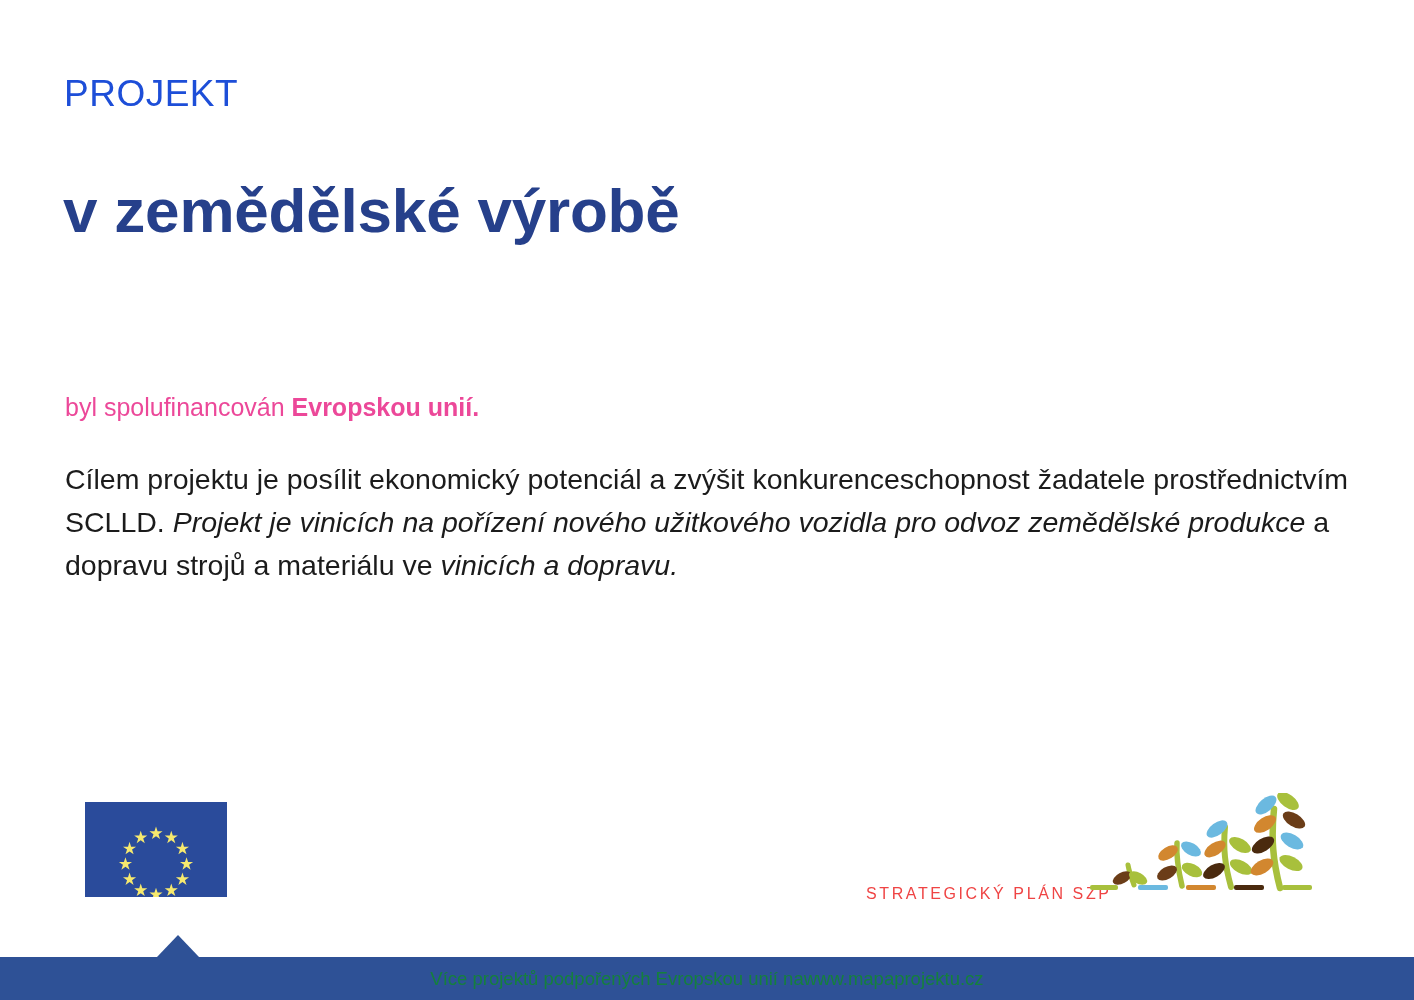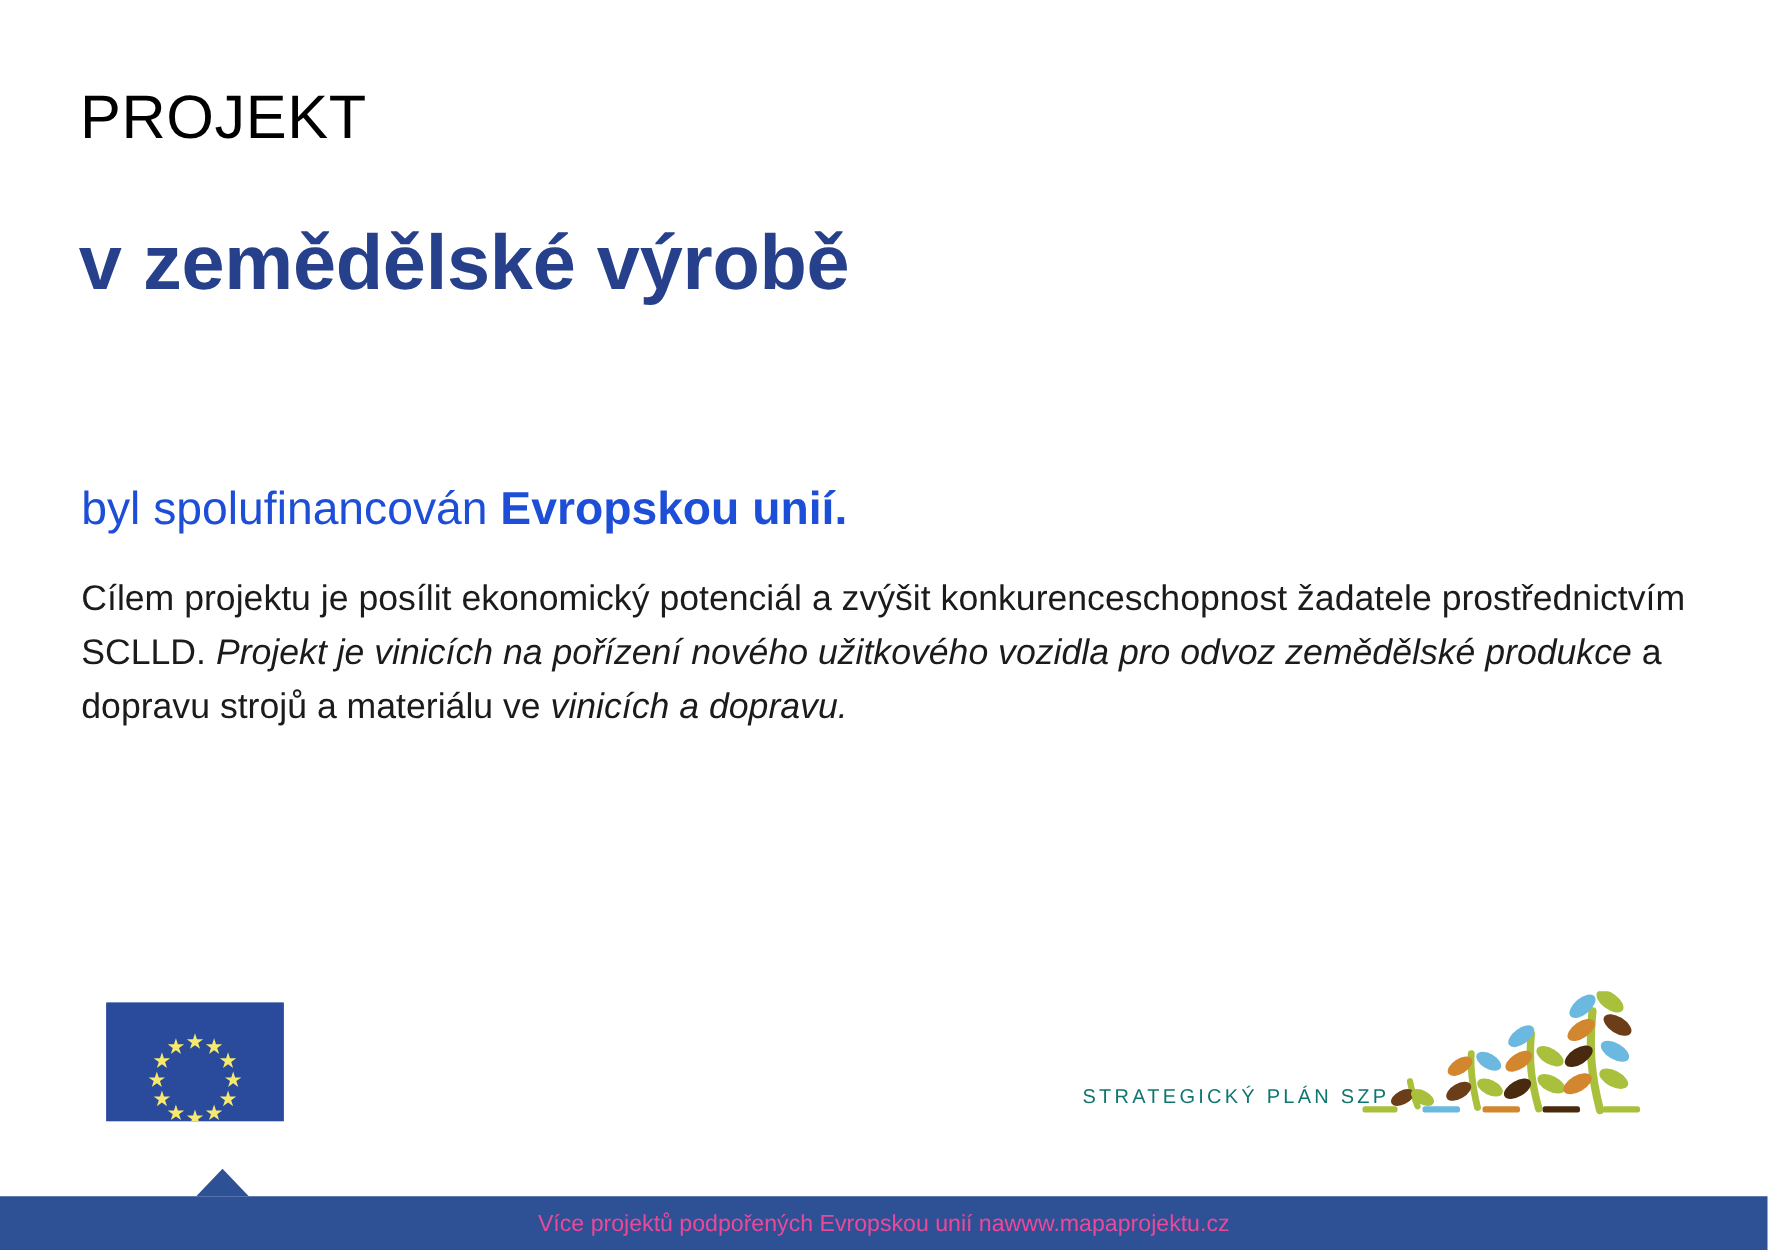--- a/index.html
+++ b/index.html
@@ -20,46 +20,46 @@
     height: 1000px;
     background: #ffffff;
     box-sizing: border-box;
   }
 
   
   .eyebrow {
     position: absolute;
     left: 64px;
     top: 66px;
-    font-size: 49px;
+    font-size: 37px;
     line-height: 56px;
     font-weight: 400;
     letter-spacing: 0.5px;
-    color: #000000;
+    color: #1d4ed8;
     white-space: nowrap;
   }
   .headline {
     position: absolute;
     left: 63px;
     top: 173px;
     font-size: 62px;
     line-height: 76px;
     font-weight: 700;
     color: #26408b;
     letter-spacing: -0.2px;
   }
   .headline .hl-line { display: block; white-space: nowrap; }
 
   .subhead {
     position: absolute;
     left: 65px;
     top: 387px;
-    font-size: 37px;
+    font-size: 25px;
     line-height: 40px;
-    color: #1d4ed8;
+    color: #ec4899;
     font-weight: 400;
     white-space: nowrap;
   }
   .subhead b { font-weight: 700; }
 
   
   .body-copy {
     position: absolute;
     left: 65px;
     top: 458px;
@@ -101,24 +101,24 @@
   .szp-logo {
     position: absolute;
     left: 866px;
     top: 793px;
     width: 450px;
     height: 110px;
   }
   .szp-text {
     position: absolute;
     left: 0;
-    bottom: 16px;
+    bottom: 0;
     font-size: 16px;
     letter-spacing: 2.6px;
-    color: #0f766e;
+    color: #ef4444;
     font-weight: 400;
     white-space: nowrap;
   }
   .szp-art {
     position: absolute;
     left: 222px;
     top: 0;
     width: 228px;
     height: 110px;
   }
@@ -145,21 +145,21 @@
   }
   .banner-text {
     position: absolute;
     left: 0;
     top: 957px;
     width: 1414px;
     height: 43px;
     display: flex;
     align-items: center;
     justify-content: center;
-    color: #ec4899;
+    color: #15803d;
     font-size: 18.5px;
     font-weight: 400;
     white-space: nowrap;
   }
   .banner-text b { font-weight: 400; }
 </style>
 </head>
 <body>
 
 <div class="poster">

